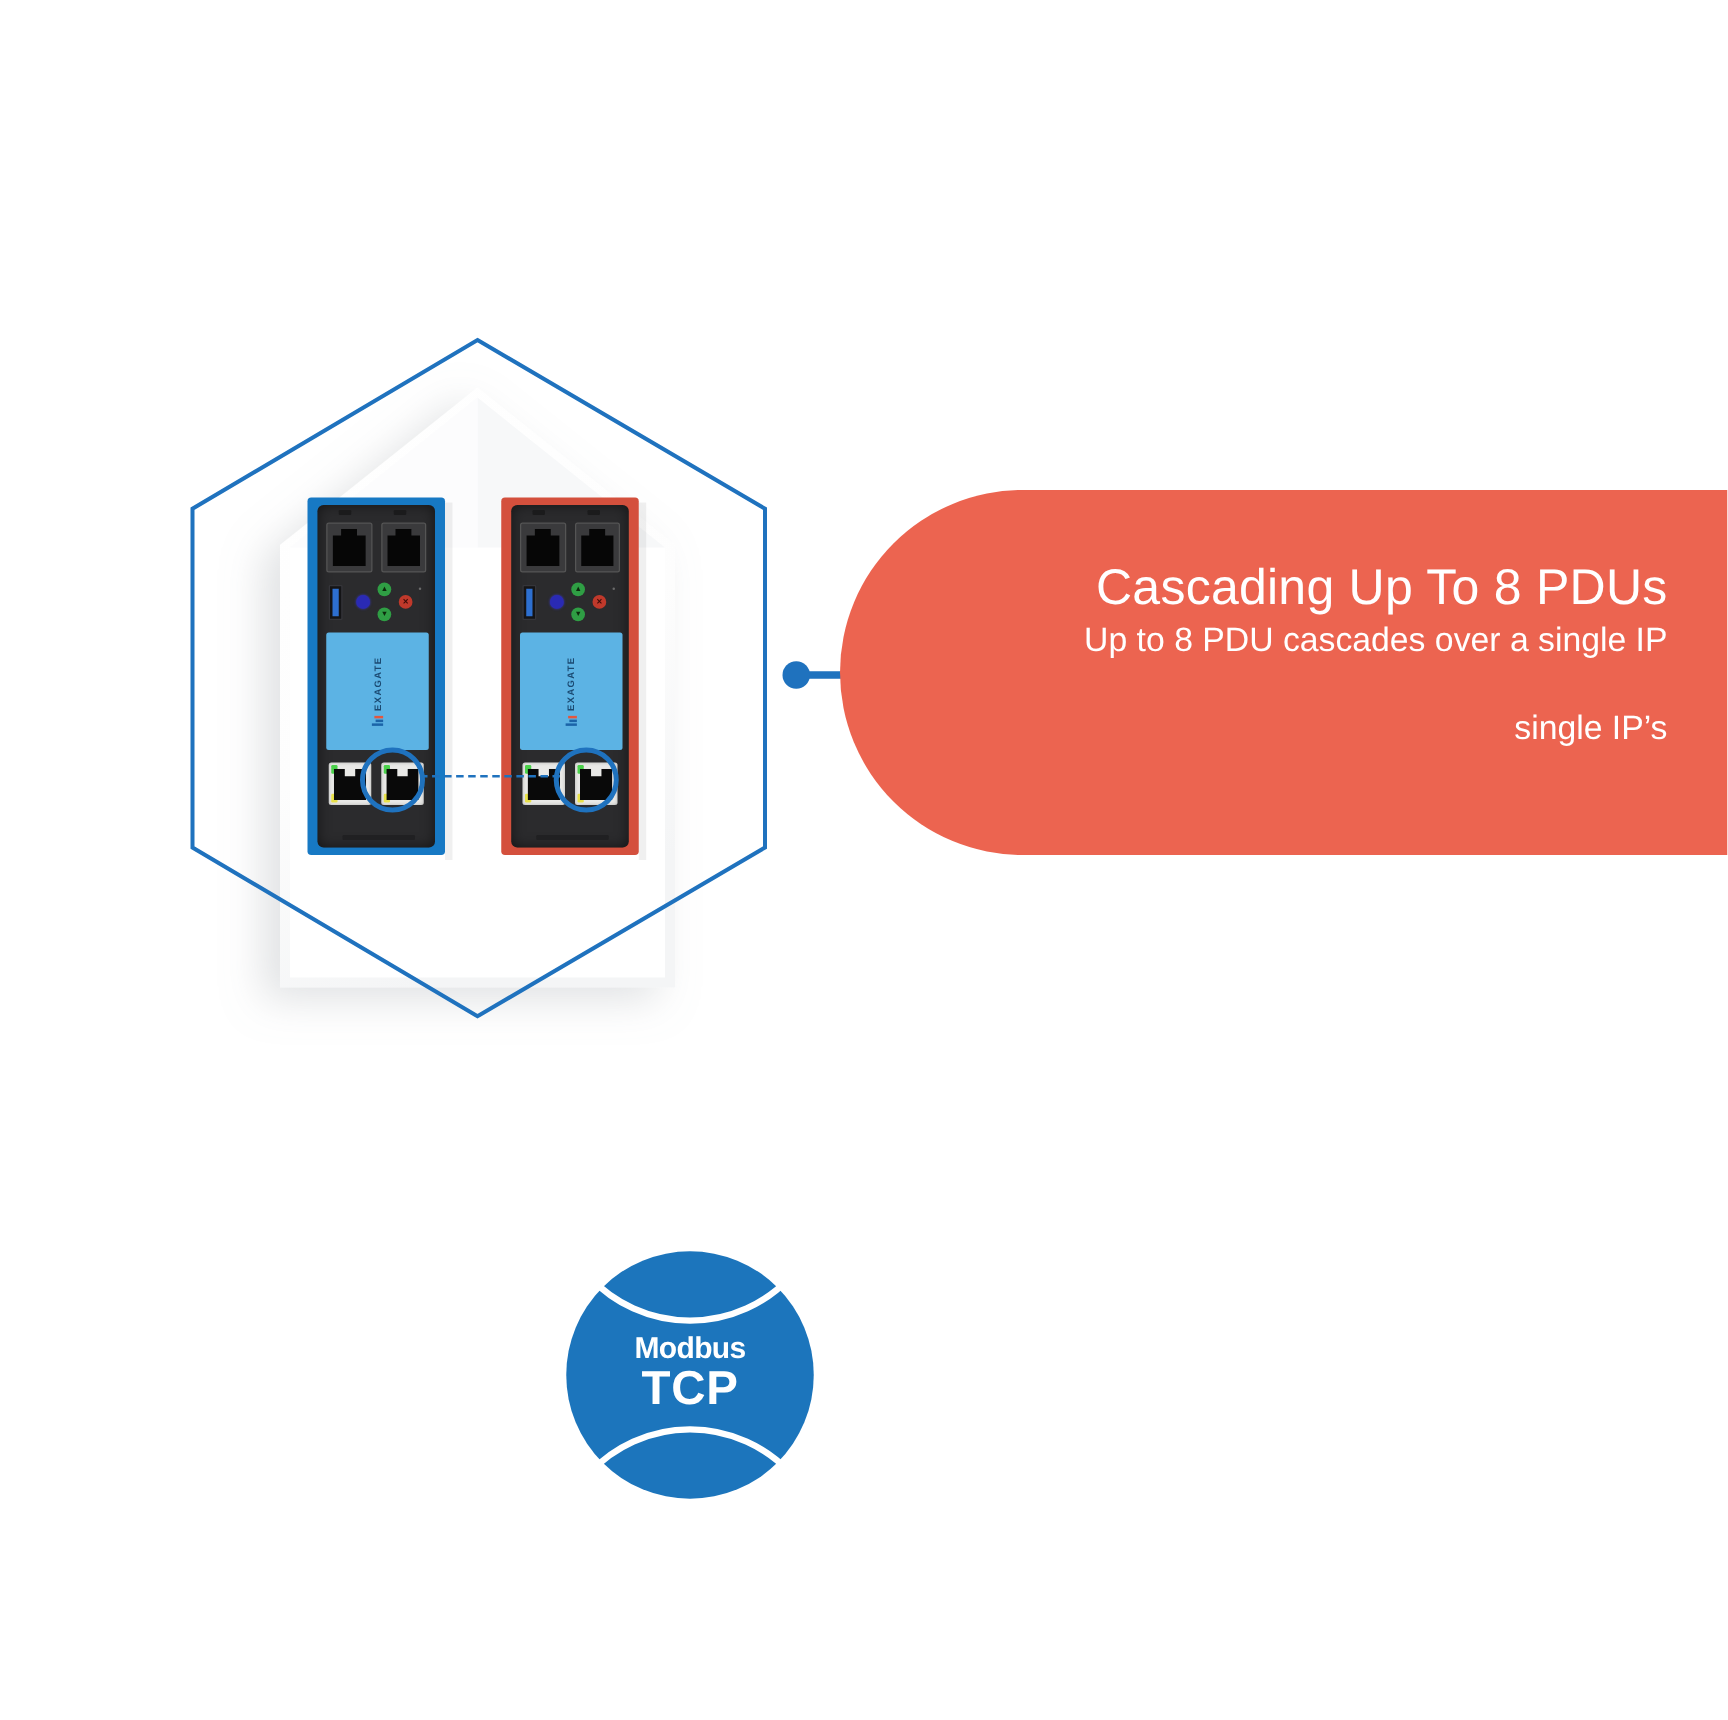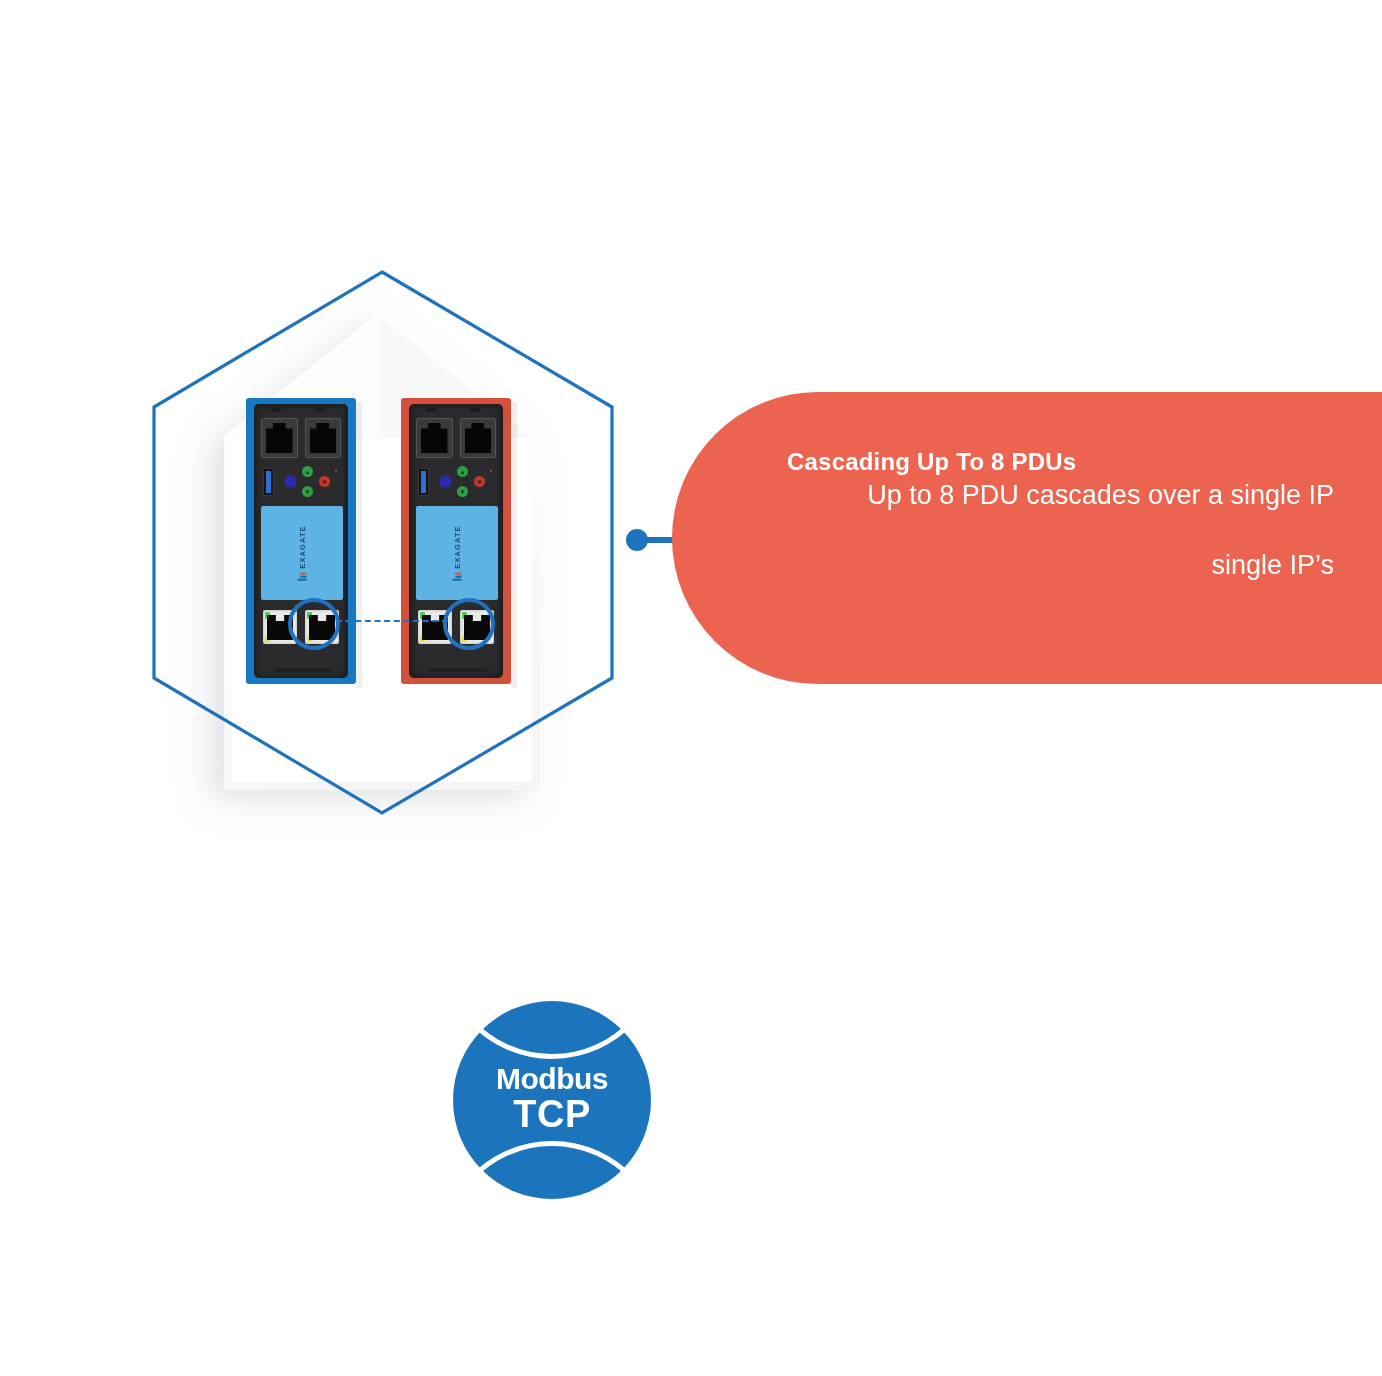--- a/index.html
+++ b/index.html
@@ -108,38 +108,38 @@
   .connector .knob.b{left:64px;}
 
   
   .panel{
     position:absolute;left:672px;top:392px;width:710px;height:292px;
     background:#ec6450;
     border-top-left-radius:146px;border-bottom-left-radius:146px;
   }
   .panel .inner{position:absolute;left:115px;top:56px;right:48px;}
   .panel h2{
-    margin:0 0 2px 0;font-size:24px;font-weight:bold;color:#ffffff;letter-spacing:.2px;
+    margin:0 0 2px 0;font-size:40px;font-weight:normal;color:#ffffff;letter-spacing:.2px;text-align:right;
   }
   .panel p{
     margin:0;font-size:27px;line-height:1.30;color:#ffffff;font-weight:400;text-align:right;
   }
 
   
   .badges{position:absolute;left:452px;top:1000px;width:510px;height:212px;}
   .badge{position:absolute;top:0;width:200px;height:200px;}
   .badge.modbus{left:0;}
   .badge.snmp{left:310px;}
   .badge svg{position:absolute;left:0;top:0;}
   .badge .label{
     position:absolute;left:0;right:0;top:0;bottom:0;
     display:flex;flex-direction:column;align-items:center;justify-content:center;
     color:#ffffff;font-weight:bold;pointer-events:none;
   }
-  .badge.modbus .l1{font-size:30px;line-height:1.02;letter-spacing:-.5px;}
+  .badge.modbus .l1{font-size:24px;line-height:1.02;letter-spacing:-.5px;}
   .badge.modbus .l2{font-size:38px;line-height:1.1;letter-spacing:.5px;}
   .badge.snmp .l1{font-size:47px;letter-spacing:-1px;}
 </style>
 </head>
 <body>
 
 <div class="stage">
 
   <div class="hex-wrap">
     <svg class="hex-svg" width="760" height="1000" viewBox="0 0 760 1000">

